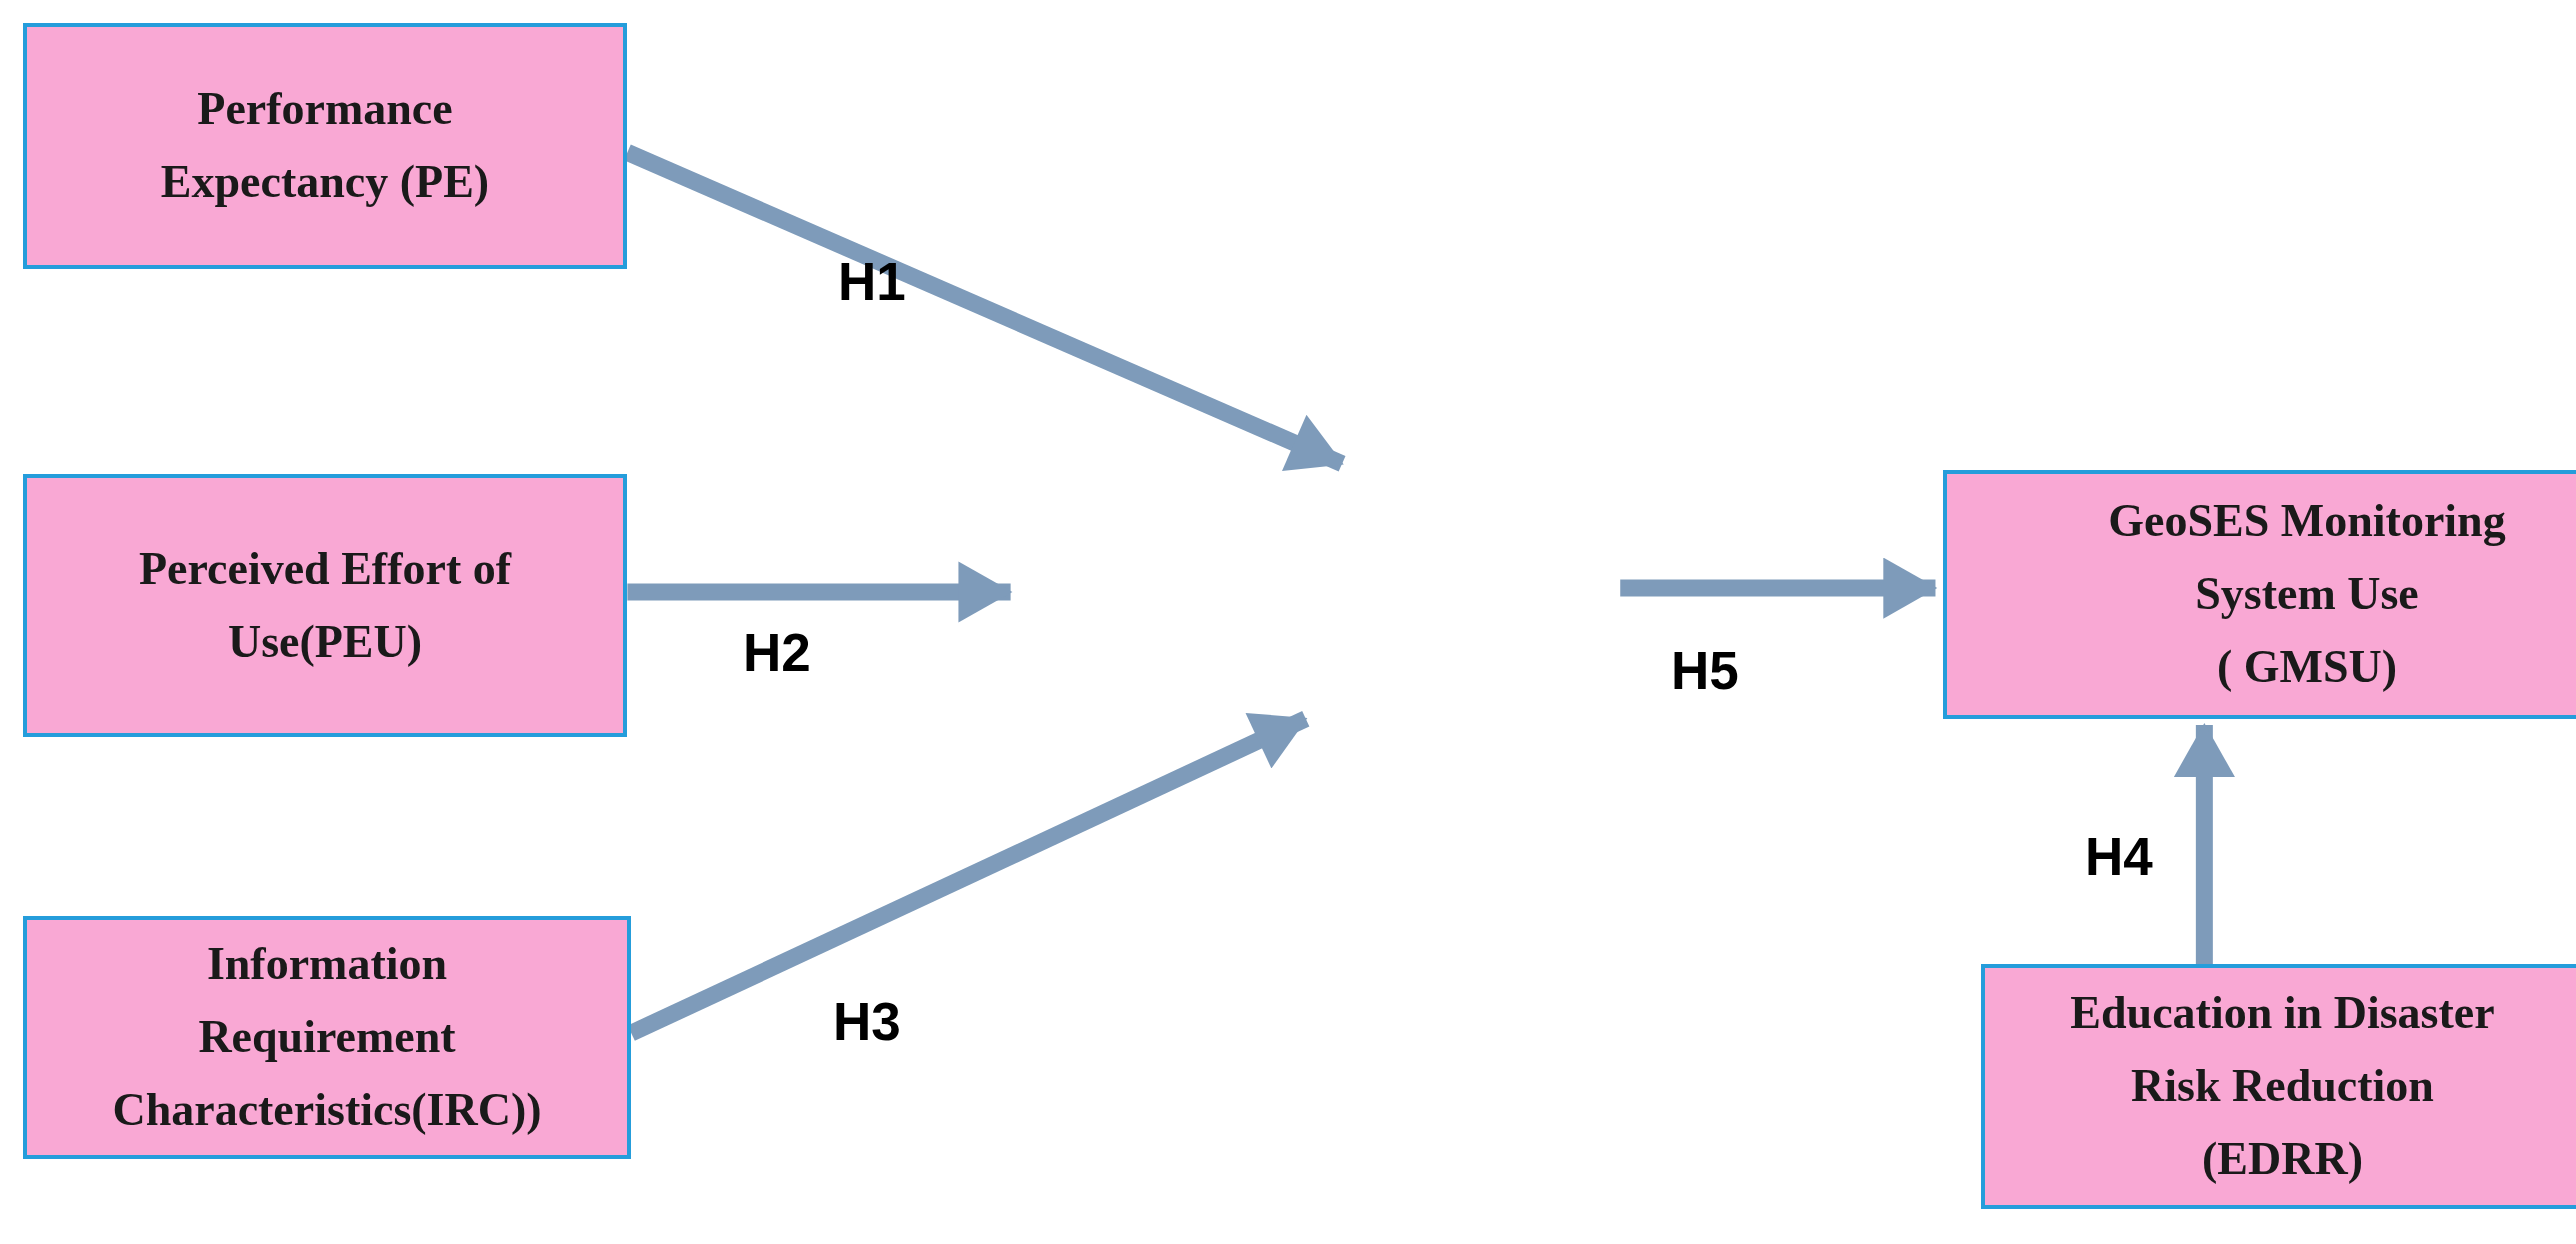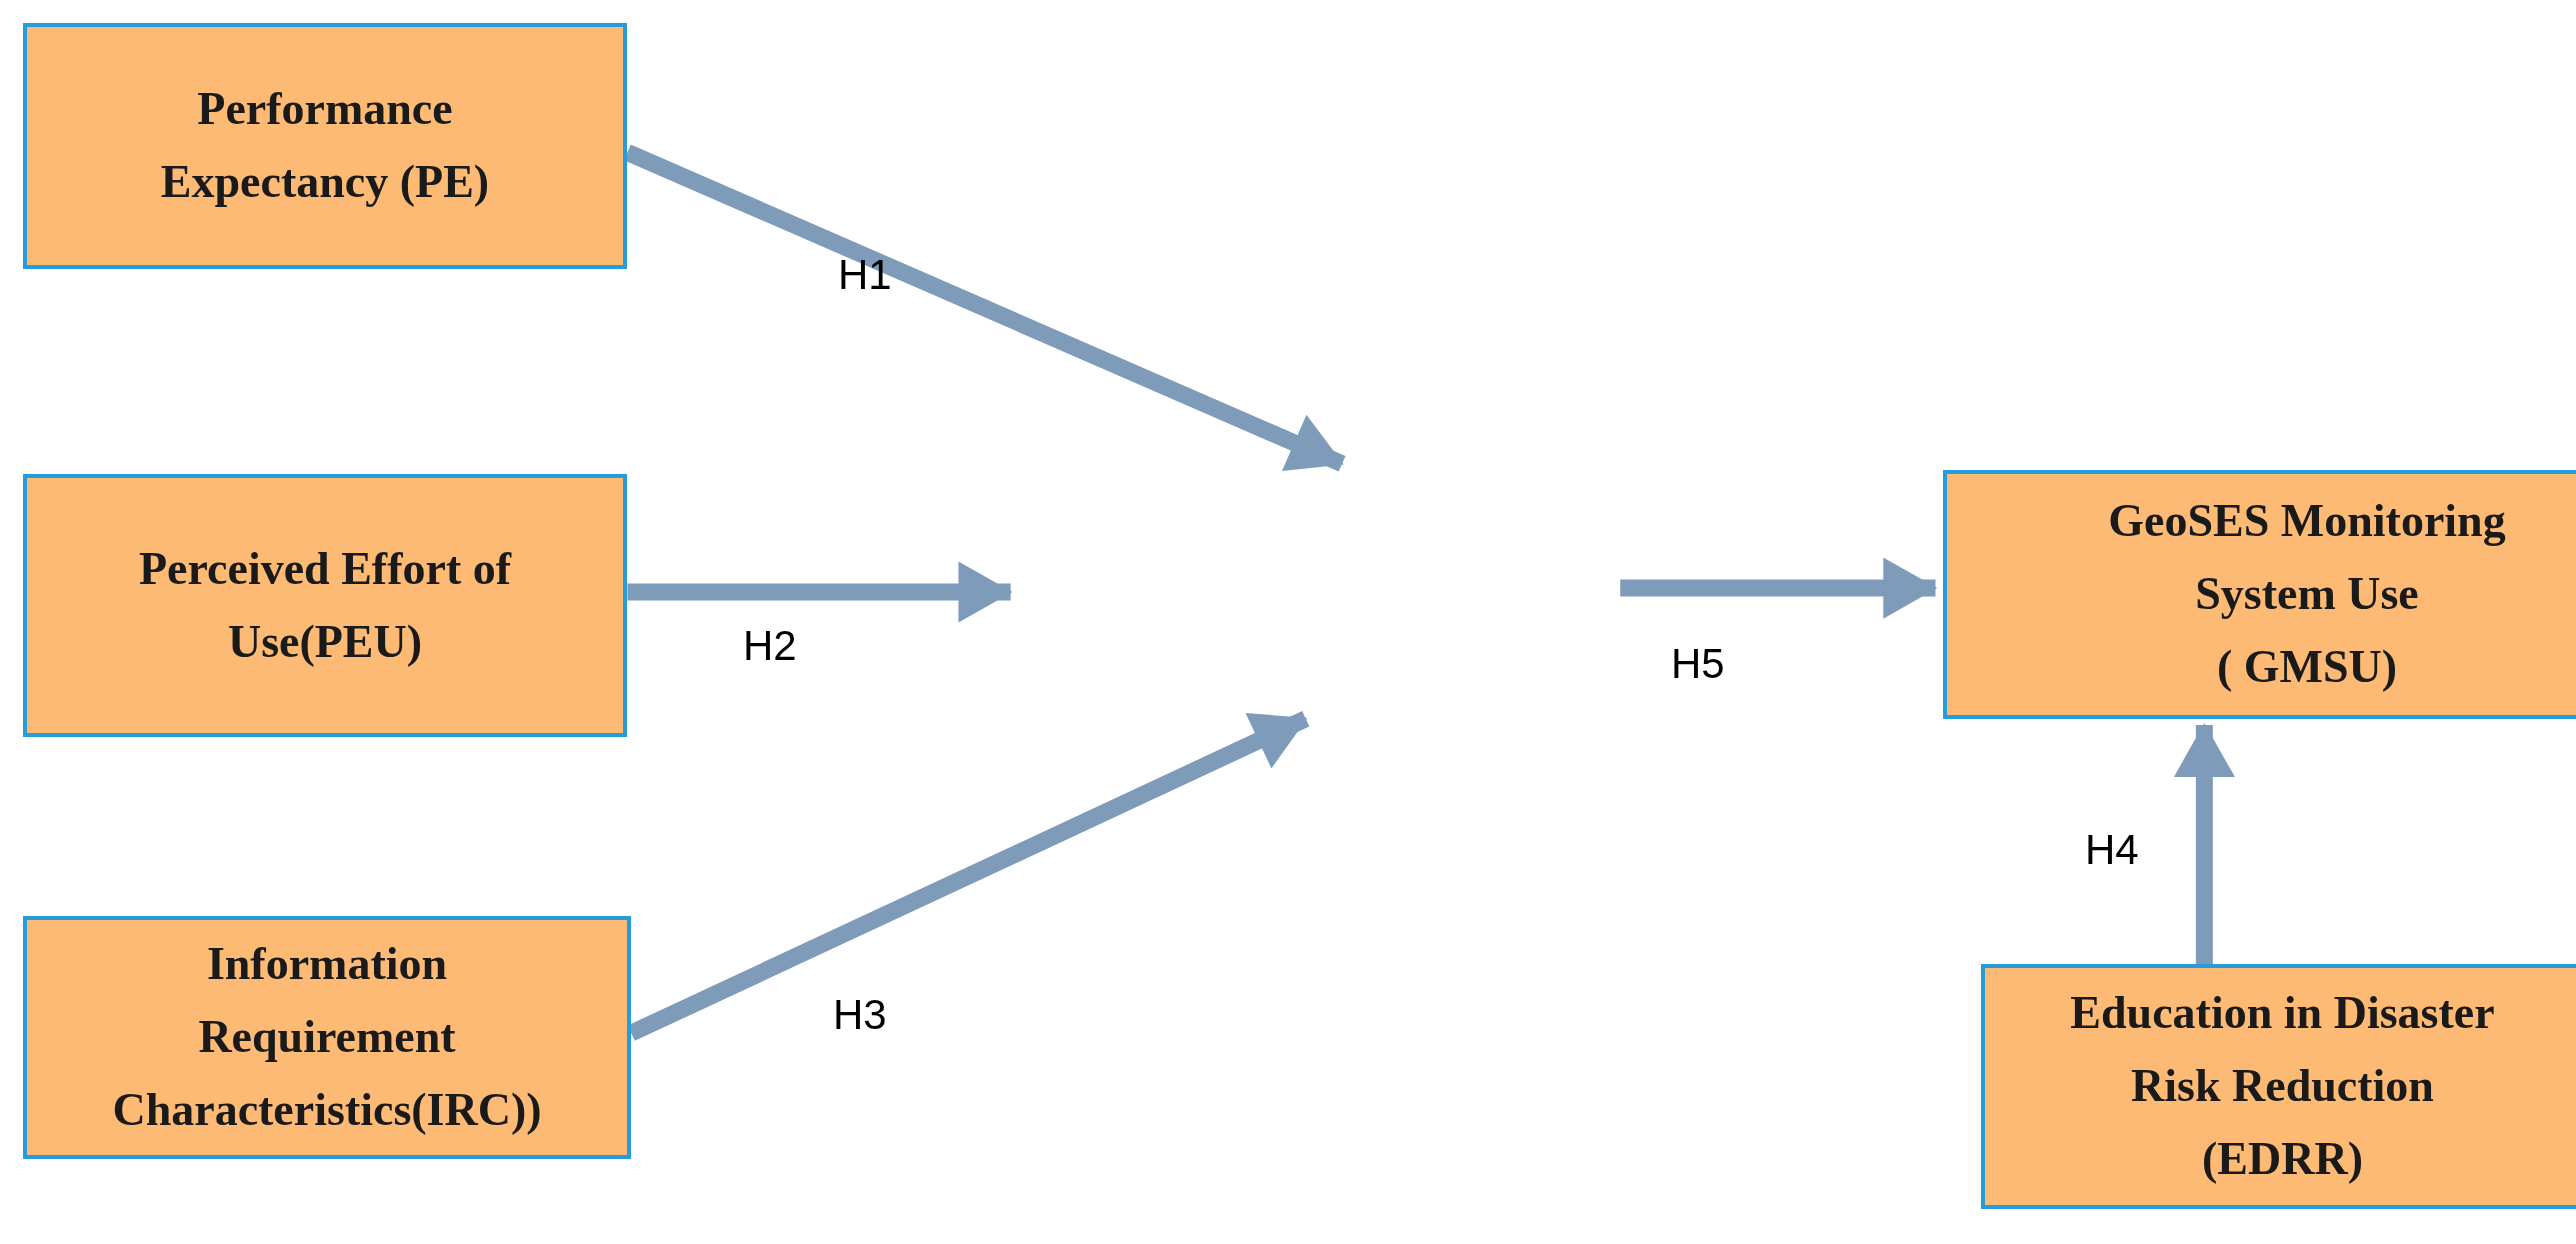--- a/index.html
+++ b/index.html
@@ -16,40 +16,40 @@
     background:var(--background);
     overflow:hidden;
   }
   .edges{position:absolute;left:0;top:0;width:2576px;height:1245px;}
   .edge{stroke:var(--arrow);stroke-width:22;fill:none;}
   .edge-head{fill:var(--arrow);}
   .node{
     position:absolute;
     box-sizing:border-box;
     border:4.6px solid var(--box_border);
-    background:#fdba74;
+    background:#f9a8d4;
     display:flex;align-items:center;justify-content:center;
     text-align:center;
     font-family:"Liberation Serif","DejaVu Serif",serif;
     font-weight:bold;
     font-size:46px;line-height:1.58;
     color:var(--box_text);
     white-space:pre-line;
   }
   .node-pe  {left:23px;  top:23px;   width:604px; height:246px;}
   .node-peu {left:23px;  top:474px;  width:604px; height:263px;}
   .node-irc {left:23px;  top:916px; width:608px; height:243px;}
   .node-iu  {left:1020px;top:474px;  width:599px; height:246px;}
   .node-gmsu{left:1943px;top:470px;  width:728px; height:249px;}
   .node-edrr{left:1943px;top:964px; width:603px; height:245px;margin-left:38px;}
   .hlabel{
     position:absolute;
     font-family:"Liberation Sans","DejaVu Sans",sans-serif;
-    font-weight:normal;
-    font-size:42px;
+    font-weight:bold;
+    font-size:53px;
     color:var(--label_text);
   }
   .hlabel-h1{left:838px;top:251px;}
   .hlabel-h2{left:743px; top:622px;}
   .hlabel-h3{left:833px;top:991px;}
   .hlabel-h5{left:1671px;top:640px;}
   .hlabel-h4{left:2085px;top:826px;}
 </style>
 </head>
 <body>

